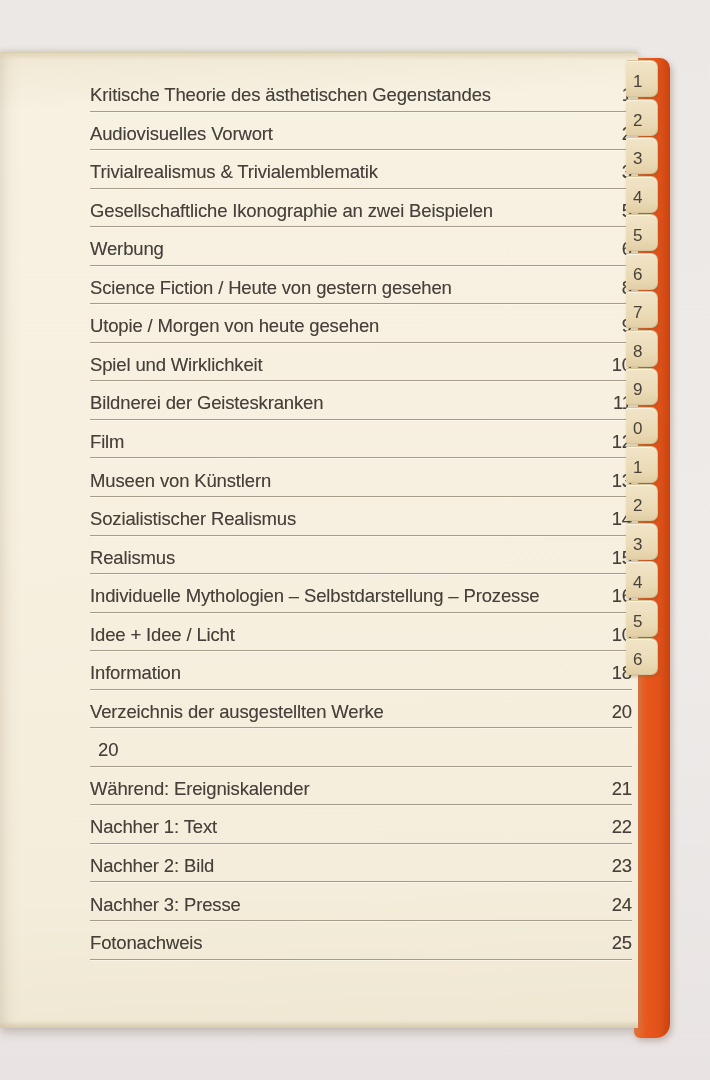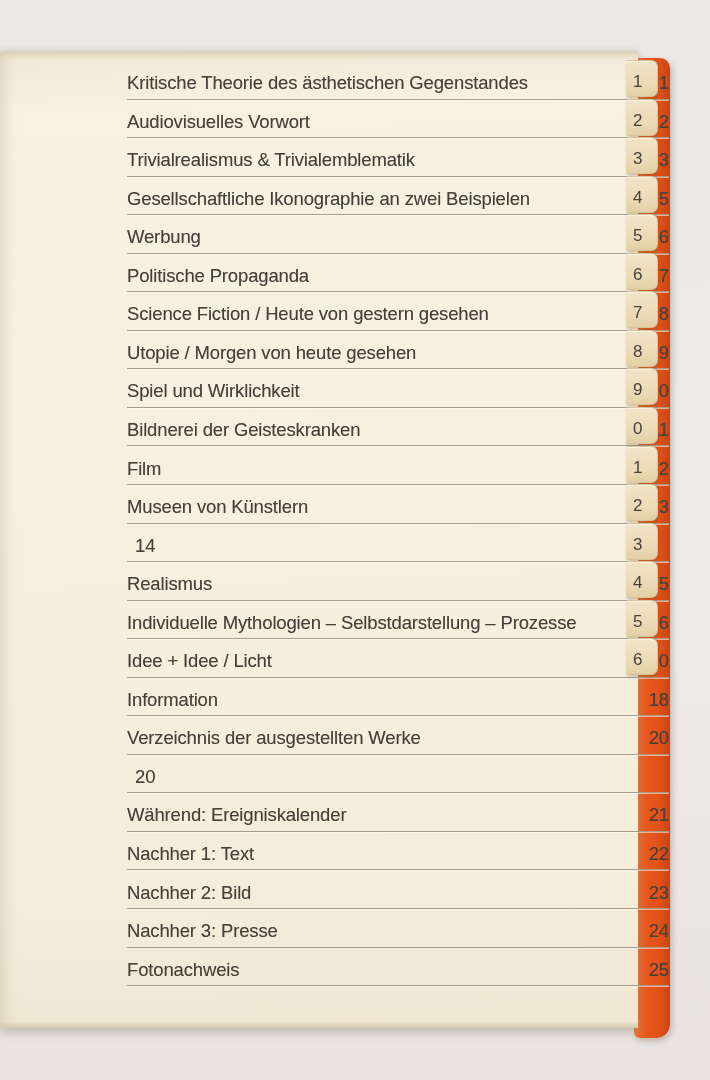--- a/index.html
+++ b/index.html
@@ -32,21 +32,21 @@
   }
   .page::before { 
     content: ""; position: absolute; left: 0; top: 0; width: 100%; height: 7px;
     background: linear-gradient(180deg, rgba(222,208,175,.75), rgba(222,208,175,0));
   }
   .page::after { 
     content: ""; position: absolute; left: 0; bottom: 0; width: 100%; height: 6px;
     background: linear-gradient(0deg, rgba(205,190,160,.6), rgba(205,190,160,0));
   }
 
-  .toc { position: absolute; left: 90px; top: 8px; width: 542px; margin-left: 37px; }
+  .toc { position: absolute; left: 90px; top: 20px; width: 542px; }
   .row {
     height: 38.55px;
     display: flex; align-items: flex-end; justify-content: space-between;
     border-bottom: 1px solid #a59c8a;
     box-shadow: 0 1px 0 rgba(255,252,242,.55);
     padding-bottom: 6px; box-sizing: border-box;
   }
   .title, .num {
     font-size: 18.5px; line-height: 1; letter-spacing: -0.15px;
     color: #45403a; white-space: nowrap;
@@ -98,24 +98,20 @@
   <div class="row">
     <span class="title">Gesellschaftliche Ikonographie an zwei Beispielen</span>
     <span class="num">5</span>
   </div>
 
   <div class="row">
     <span class="title">Werbung</span>
     <span class="num">6</span>
   </div>
 
-  <div class="row">
-    <span class="title">Politische Propaganda</span>
-    <span class="num">7</span>
-  </div>
 
   <div class="row">
     <span class="title">Science Fiction / Heute von gestern gesehen</span>
     <span class="num">8</span>
   </div>
 
   <div class="row">
     <span class="title">Utopie / Morgen von heute gesehen</span>
     <span class="num">9</span>
   </div>
@@ -134,20 +130,21 @@
     <span class="title">Film</span>
     <span class="num">12</span>
   </div>
 
   <div class="row">
     <span class="title">Museen von Künstlern</span>
     <span class="num">13</span>
   </div>
 
   <div class="row">
+    <span class="title">Sozialistischer Realismus</span>
     <span class="num">14</span>
   </div>
 
   <div class="row">
     <span class="title">Realismus</span>
     <span class="num">15</span>
   </div>
 
   <div class="row">
     <span class="title">Individuelle Mythologien – Selbstdarstellung – Prozesse</span>

